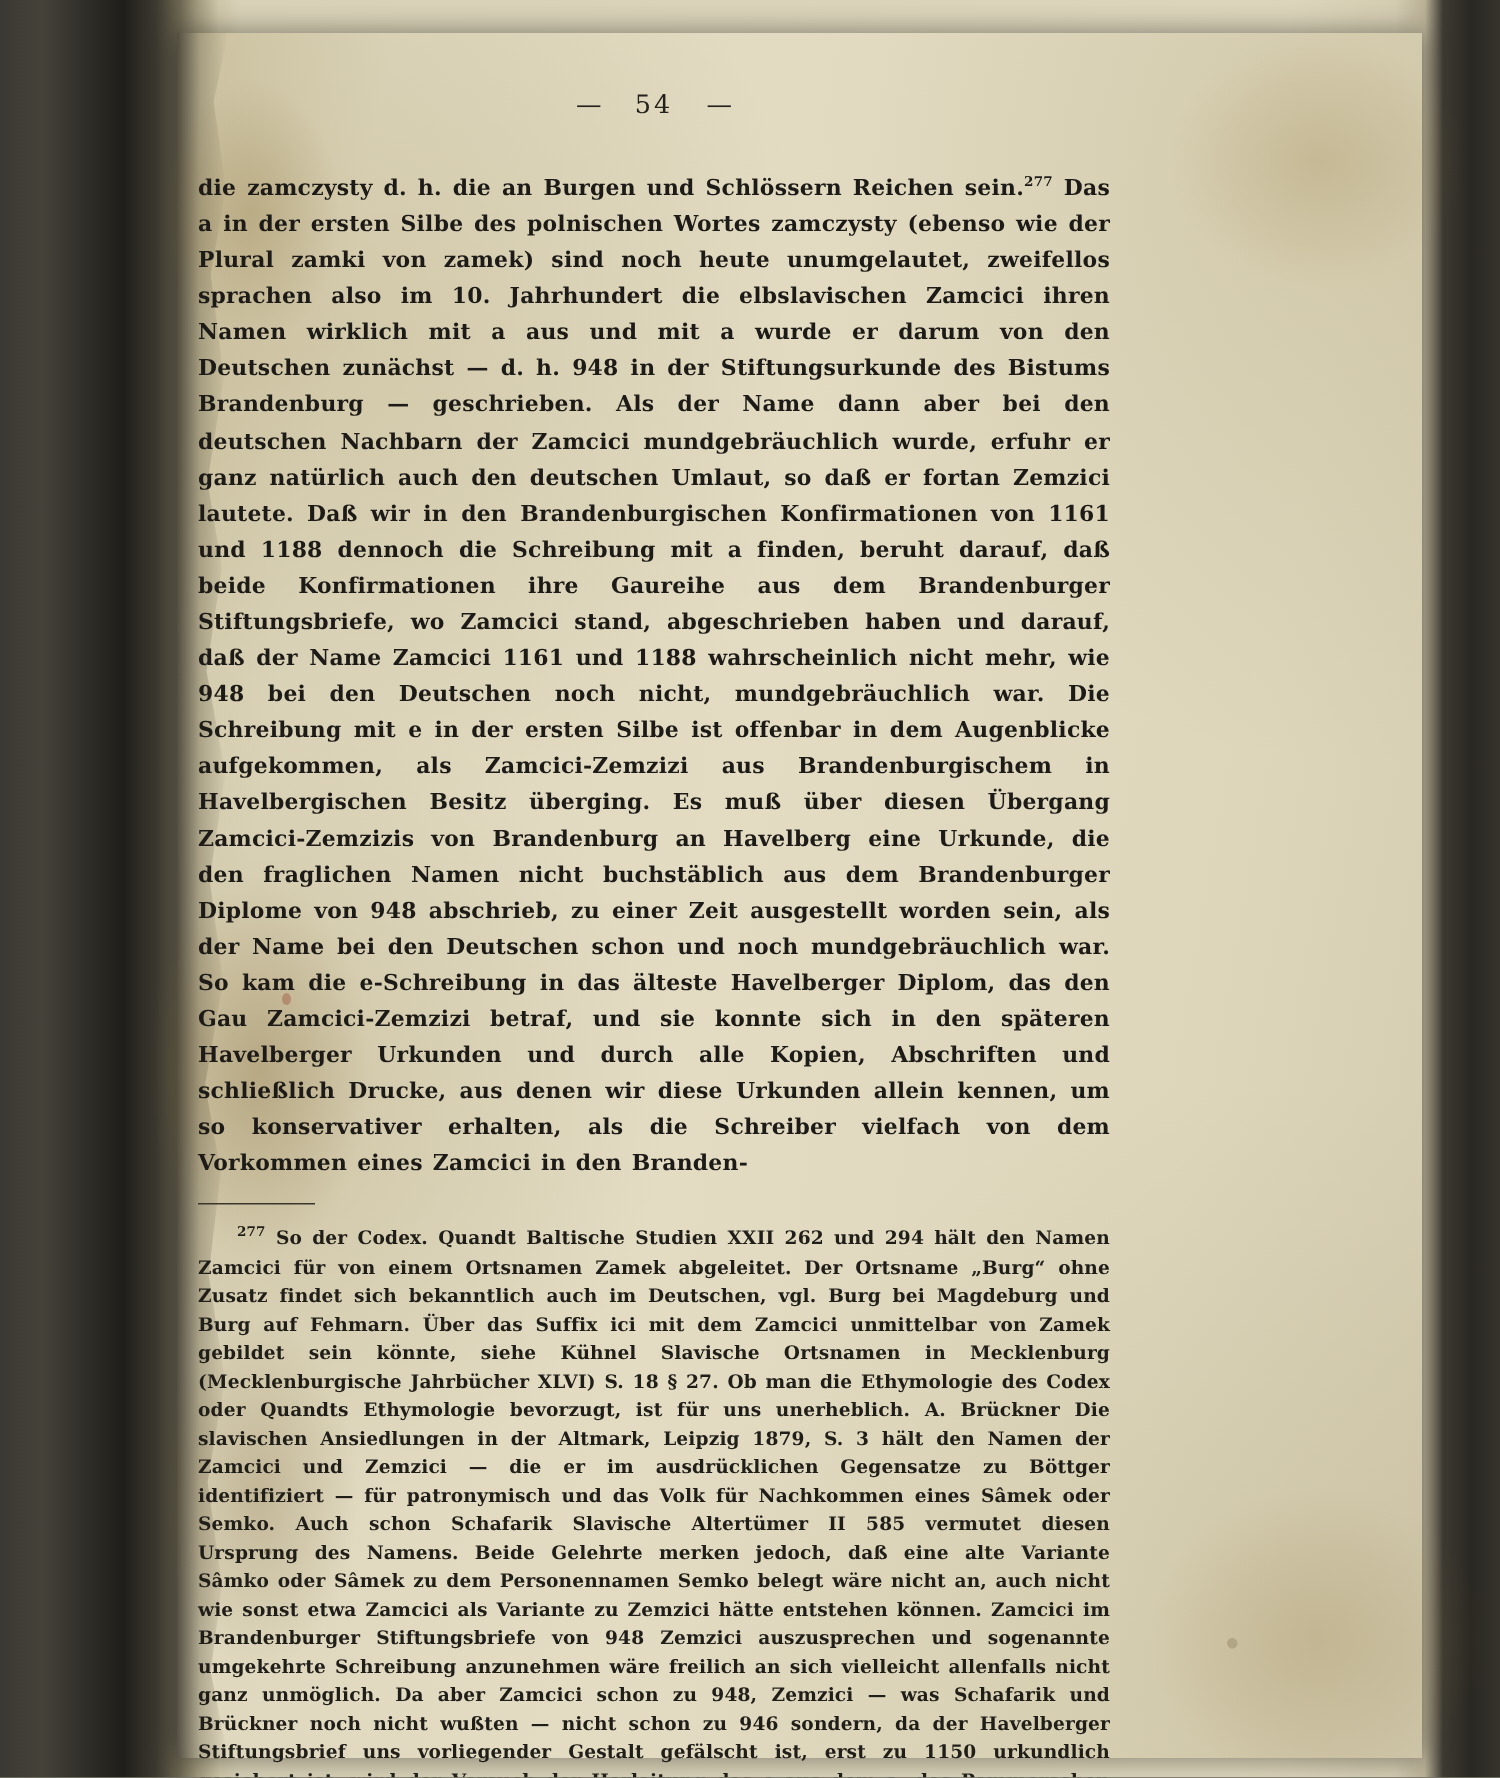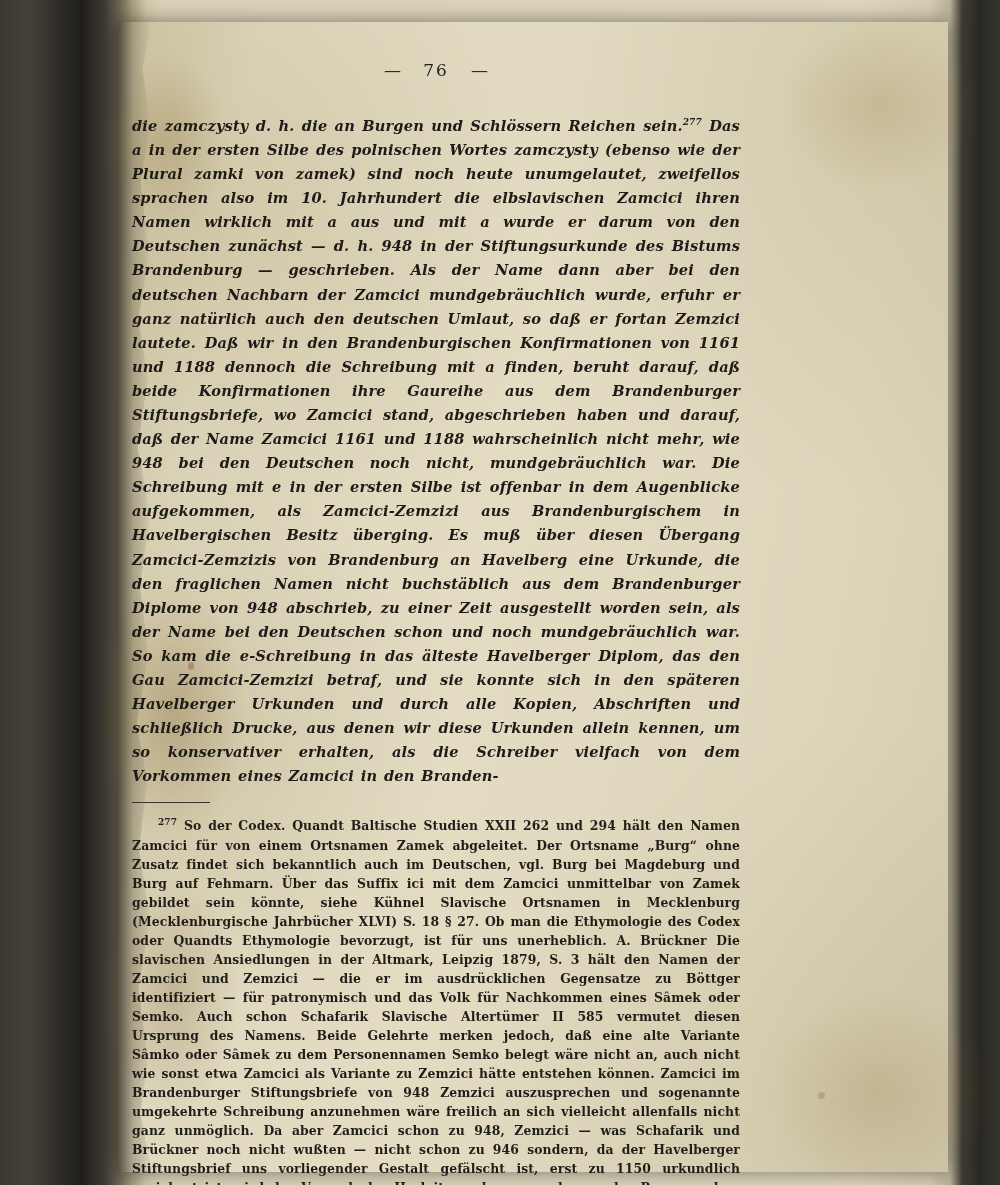--- a/index.html
+++ b/index.html
@@ -73,21 +73,20 @@
   }
   .folio .dash { letter-spacing: 0; }
   .body-text {
     font-size: 14.6px;
     line-height: 24.1px;
     text-align: justify;
     color: #1d1b17;
     letter-spacing: 0.15px;
     word-spacing: 1.5px;
     font-weight: 600;
-    font-style: italic;
   }
   sup { font-size: 9px; vertical-align: super; font-weight: 600; }
   .rule {
     width: 78px;
     height: 1px;
     background: #3a362c;
     margin: 14px 0 10px 0;
   }
   .footnote {
     font-size: 12.4px;
@@ -123,21 +122,21 @@
 
     <div class="speck" style="left:70px;top:640px;width:6px;height:8px;background:rgba(150,60,40,0.35);"></div>
     <div class="speck" style="left:58px;top:1010px;width:5px;height:5px;"></div>
     <div class="speck" style="left:700px;top:1070px;width:7px;height:7px;background:rgba(90,75,45,0.22);"></div>
   </div>
 
   <div class="content">
 
     <div class="folio">
       <span class="dash">—</span>
-      &nbsp;&nbsp;<span>76</span>&nbsp;&nbsp;
+      &nbsp;&nbsp;<span>54</span>&nbsp;&nbsp;
       <span class="dash">—</span>
     </div>
 
     <div class="body-text">
       <span>die zamczysty d. h. die an Burgen und Schlössern Reichen sein.</span><sup>277</sup><span> Das a in der ersten Silbe des polnischen Wortes zamczysty (ebenso wie der Plural zamki von zamek) sind noch heute unumgelautet, zweifellos sprachen also im 10. Jahrhundert die elbslavischen Zamcici ihren Namen wirklich mit a aus und mit a wurde er darum von den Deutschen zunächst — d. h. 948 in der Stiftungsurkunde des Bistums Brandenburg — geschrieben. Als der Name dann aber bei den deutschen Nachbarn der Zamcici mundgebräuchlich wurde, erfuhr er ganz natürlich auch den deutschen Umlaut, so daß er fortan Zemzici lautete. Daß wir in den Brandenburgischen Konfirmationen von 1161 und 1188 dennoch die Schreibung mit a finden, beruht darauf, daß beide Konfirmationen ihre Gaureihe aus dem Brandenburger Stiftungsbriefe, wo Zamcici stand, abgeschrieben haben und darauf, daß der Name Zamcici 1161 und 1188 wahrscheinlich nicht mehr, wie 948 bei den Deutschen noch nicht, mundgebräuchlich war. Die Schreibung mit e in der ersten Silbe ist offenbar in dem Augenblicke aufgekommen, als Zamcici-Zemzizi aus Brandenburgischem in Havelbergischen Besitz überging. Es muß über diesen Übergang Zamcici-Zemzizis von Brandenburg an Havelberg eine Urkunde, die den fraglichen Namen nicht buchstäblich aus dem Brandenburger Diplome von 948 abschrieb, zu einer Zeit ausgestellt worden sein, als der Name bei den Deutschen schon und noch mundgebräuchlich war. So kam die e-Schreibung in das älteste Havelberger Diplom, das den Gau Zamcici-Zemzizi betraf, und sie konnte sich in den späteren Havelberger Urkunden und durch alle Kopien, Abschriften und schließlich Drucke, aus denen wir diese Urkunden allein kennen, um so konservativer erhalten, als die Schreiber vielfach von dem Vorkommen eines Zamcici in den Branden-</span>
     </div>
 
     <div class="rule"></div>
 
     <div class="footnote">

